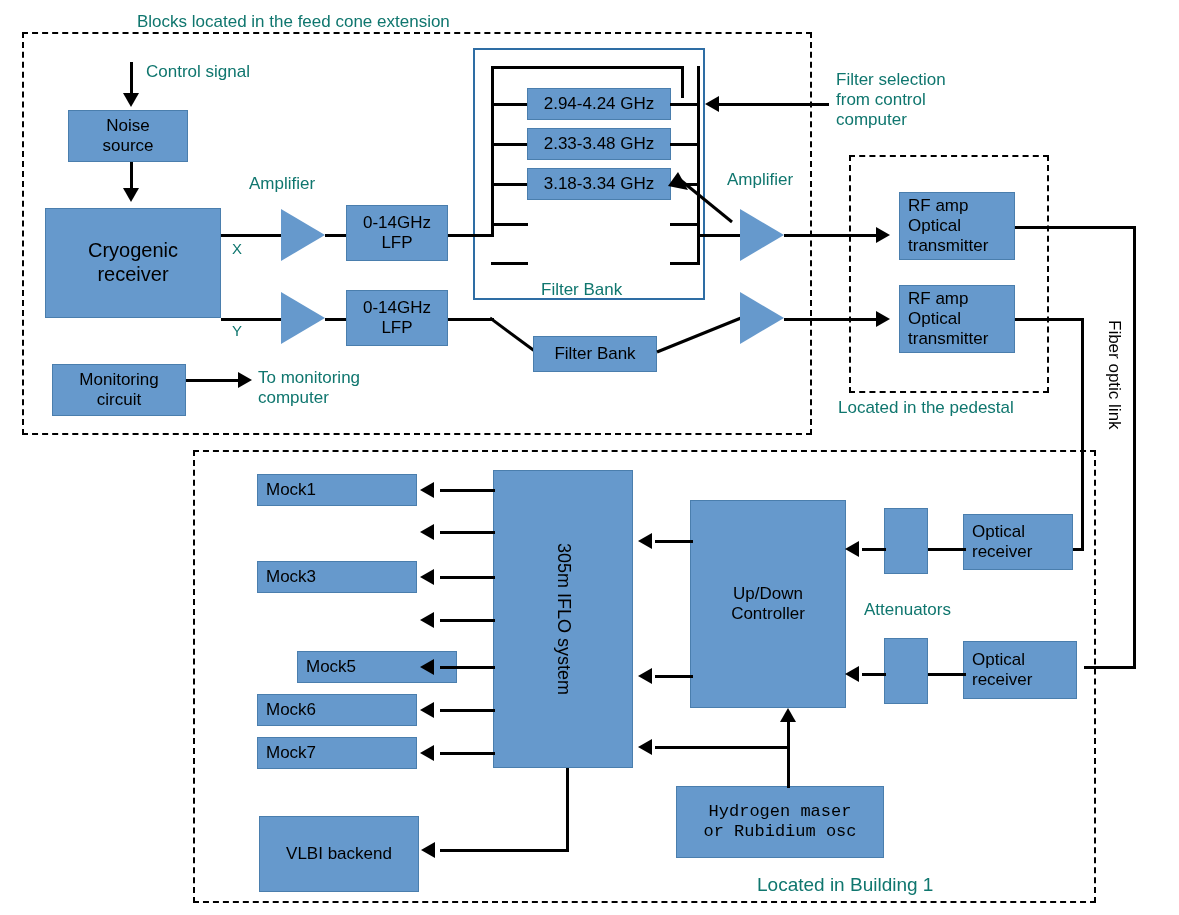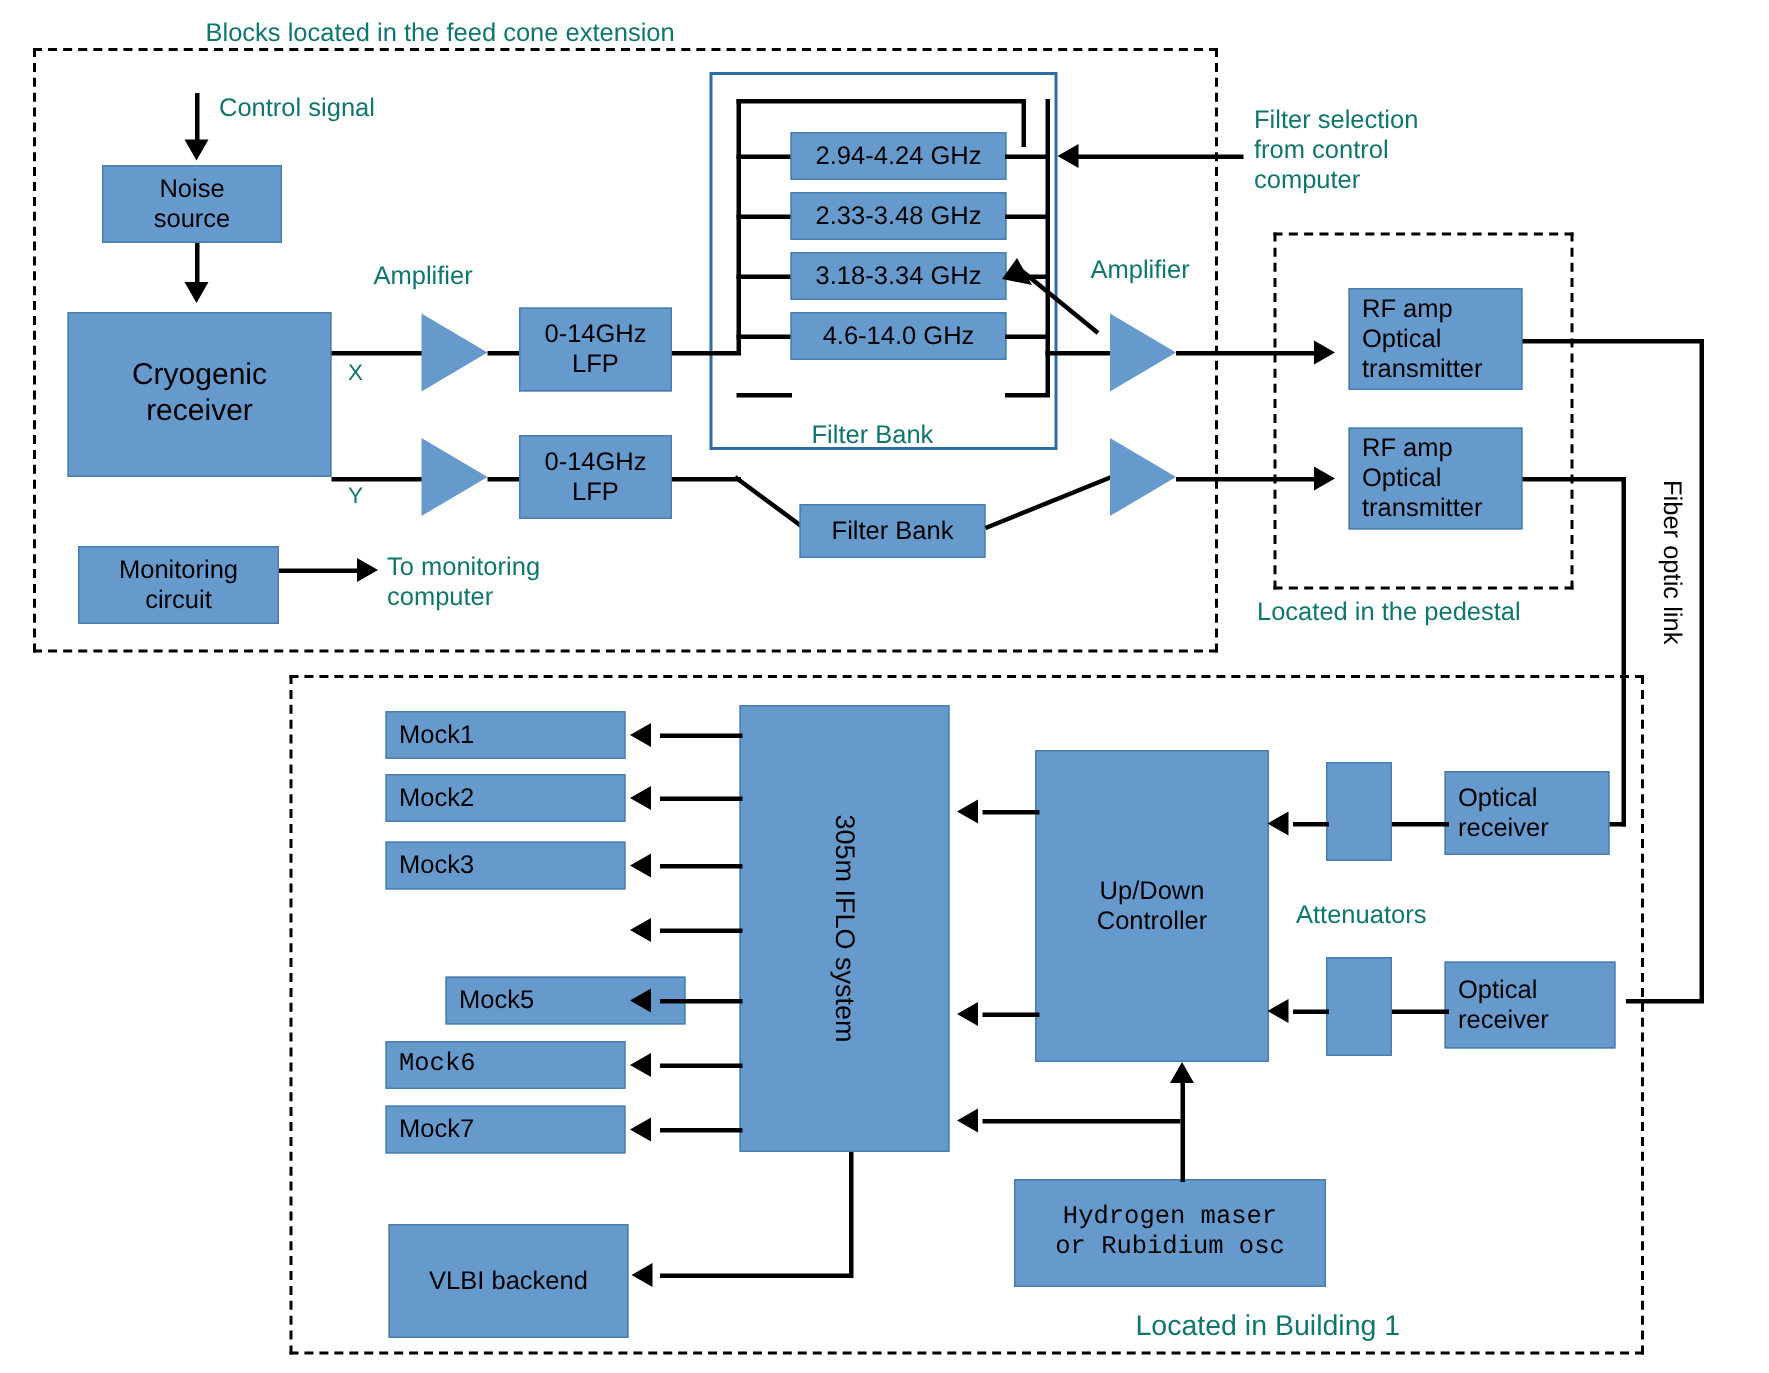--- a/index.html
+++ b/index.html
@@ -164,21 +164,20 @@
 
   <div class="ln hln" style="left:491px; top:143px; width:37px;"></div>
   <div class="box" style="left:527px; top:128px; width:144px; height:32px;">2.33-3.48 GHz</div>
   <div class="ln hln" style="left:670px; top:143px; width:30px;"></div>
 
   <div class="ln hln" style="left:491px; top:183px; width:37px;"></div>
   <div class="box" style="left:527px; top:168px; width:144px; height:32px;">3.18-3.34 GHz</div>
   <div class="ln hln" style="left:670px; top:183px; width:30px;"></div>
 
   <div class="ln hln" style="left:491px; top:223px; width:37px;"></div>
-  <div class="box" style="left:527px; top:208px; width:144px; height:32px;">4.6-14.0 GHz</div>
   <div class="ln hln" style="left:670px; top:223px; width:30px;"></div>
 
   <div class="ln hln" style="left:491px; top:262px; width:37px;"></div>
   <div class="ln hln" style="left:670px; top:262px; width:30px;"></div>
 
   <div class="ln vln" style="left:697px; top:66px; height:198px;"></div>
   <div class="ln hln" style="left:697px; top:234px; width:44px;"></div>
 
   <div class="lbl" style="left:836px; top:70px;">Filter selection
 from control
@@ -230,36 +229,35 @@
 
   <div class="dashed" style="left:193px; top:450px; width:903px; height:453px;"></div>
   <div class="lbl" style="left:757px; top:874px; font-size:19px;">Located in Building 1</div>
 
   <div class="box vert" style="left:493px; top:470px; width:140px; height:298px; font-size:18px;">305m IFLO system</div>
 
   <div class="box left" style="left:257px; top:474px; width:160px; height:32px;">Mock1</div>
   <div class="ln hln" style="left:440px; top:489px; width:55px;"></div>
   <div class="arrow ar-left" style="left:420px; top:482px;"></div>
 
-  <div class="box left" style="left:257px; top:516px; width:160px; height:32px;">Mock2</div>
   <div class="ln hln" style="left:440px; top:531px; width:55px;"></div>
   <div class="arrow ar-left" style="left:420px; top:524px;"></div>
 
   <div class="box left" style="left:257px; top:561px; width:160px; height:32px;">Mock3</div>
   <div class="ln hln" style="left:440px; top:576px; width:55px;"></div>
   <div class="arrow ar-left" style="left:420px; top:569px;"></div>
 
   <div class="ln hln" style="left:440px; top:619px; width:55px;"></div>
   <div class="arrow ar-left" style="left:420px; top:612px;"></div>
 
   <div class="box left" style="left:257px; top:651px; width:160px; height:32px;margin-left:40px;">Mock5</div>
   <div class="ln hln" style="left:440px; top:666px; width:55px;"></div>
   <div class="arrow ar-left" style="left:420px; top:659px;"></div>
 
-  <div class="box left" style="left:257px; top:694px; width:160px; height:32px;font-family:Liberation Mono, monospace;">Mock6</div>
+  <div class="box left" style="left:257px; top:694px; width:160px; height:32px;">Mock6</div>
   <div class="ln hln" style="left:440px; top:709px; width:55px;"></div>
   <div class="arrow ar-left" style="left:420px; top:702px;"></div>
 
   <div class="box left" style="left:257px; top:737px; width:160px; height:32px;">Mock7</div>
   <div class="ln hln" style="left:440px; top:752px; width:55px;"></div>
   <div class="arrow ar-left" style="left:420px; top:745px;"></div>
 
   <div class="box" style="left:259px; top:816px; width:160px; height:76px;">VLBI backend</div>
   <div class="ln vln" style="left:566px; top:768px; height:84;"></div>
   <div class="ln vln" style="left:566px; top:768px; height:84px;"></div>

